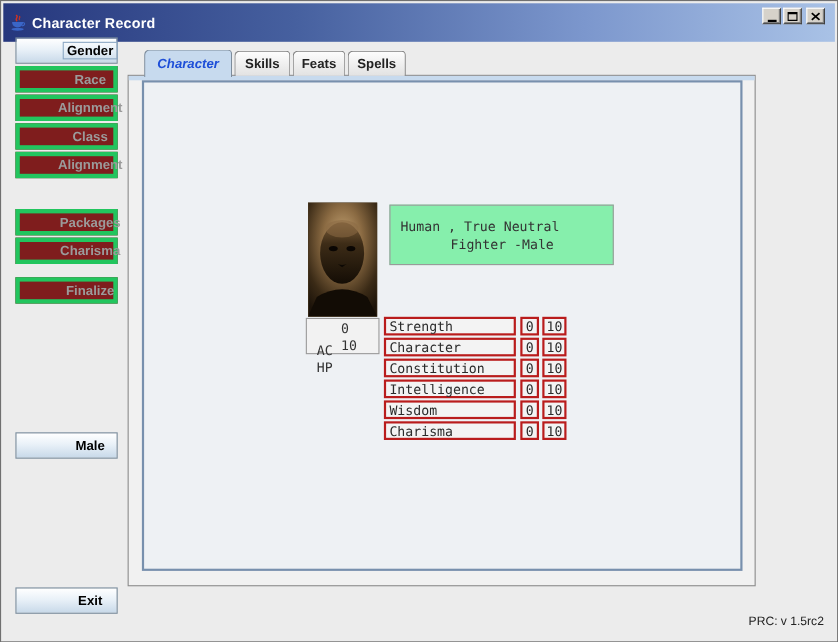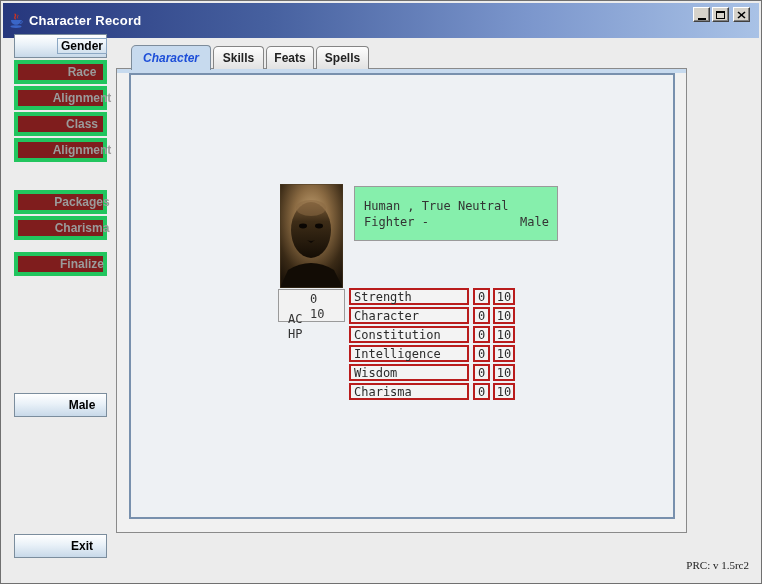--- a/index.html
+++ b/index.html
@@ -95,36 +95,36 @@
     padding:2px 0 0 9px;
   }
   .combat-line { display:flex; height:15px; line-height:15px; }
   .combat-label { width:22px;margin-top:20px; }
 
   .summary-box {
     position:absolute; left:353px; top:185px; width:204px; height:55px;
     border:1px solid #9a9a9a; background:#86efac; z-index:5;
     padding:11px 8px 0 9px; line-height:16px;
   }
-  .summary-line2 { display:flex; justify-content:space-between; }
+  .summary-line2 { display:flex; justify-content:center; }
 
   .ab-row { position:absolute; left:348px; width:166px; height:17px; z-index:5; }
   .ab-cell {
     position:absolute; top:0; height:17px;
     border:2px solid #b91c1c; background:#f3f3f3;
     font-family:"DejaVu Sans Mono", monospace; font-size:12px;
     line-height:14px; color:#2b2b2b;
   }
   .ab-name  { left:0; width:120px; padding-left:3px; }
   .ab-mod   { left:124px; width:17px; text-align:center; }
   .ab-score { left:144px; width:22px; text-align:center; }
 
   .version {
     position:absolute; right:12px; top:558px;
-    font-family:Liberation Serif, serif; font-size:11px; color:#222;
+    font-family:Liberation Sans, sans-serif; font-size:11px; color:#222;
   }
 </style>
 </head>
 <body>
 
 <div class="window">
 
   <div class="titlebar">
     <svg class="java-icon" viewBox="0 0 16 16">
       <path d="M6.5 0.8 C9.8 2.4 4.6 3.8 7.6 6.2" stroke="#cc3322" stroke-width="1.3" fill="none"></path>

